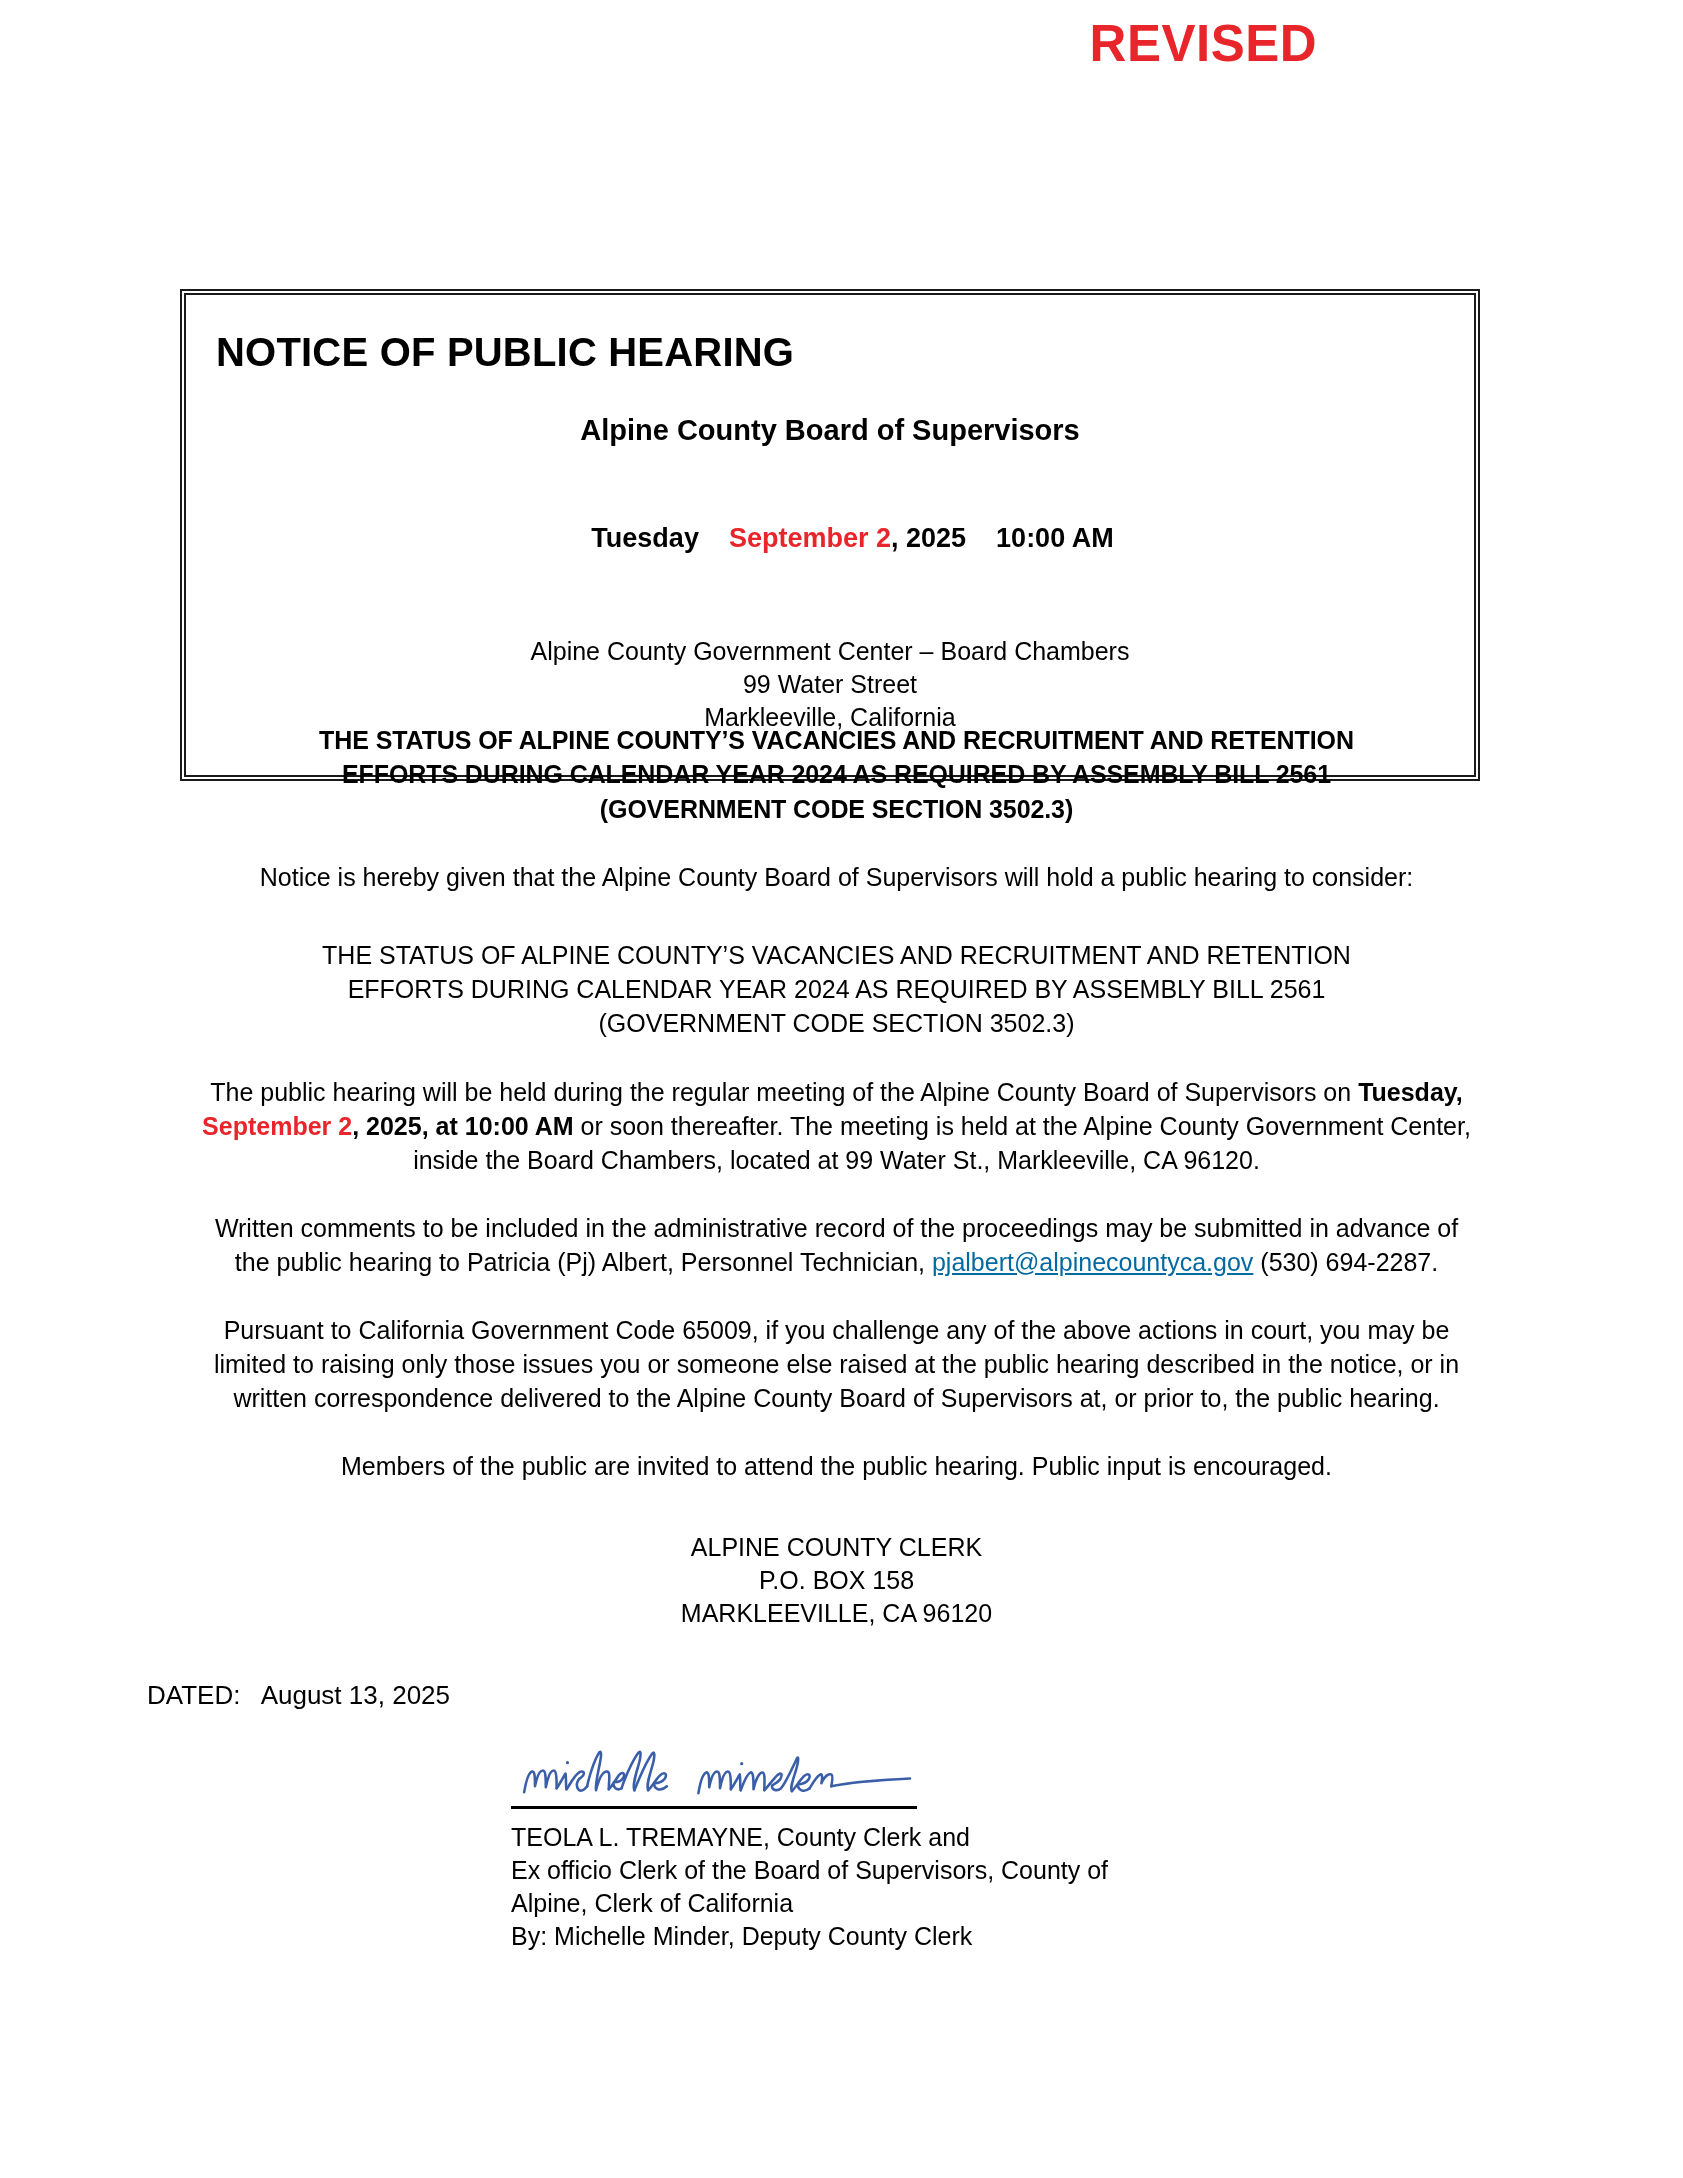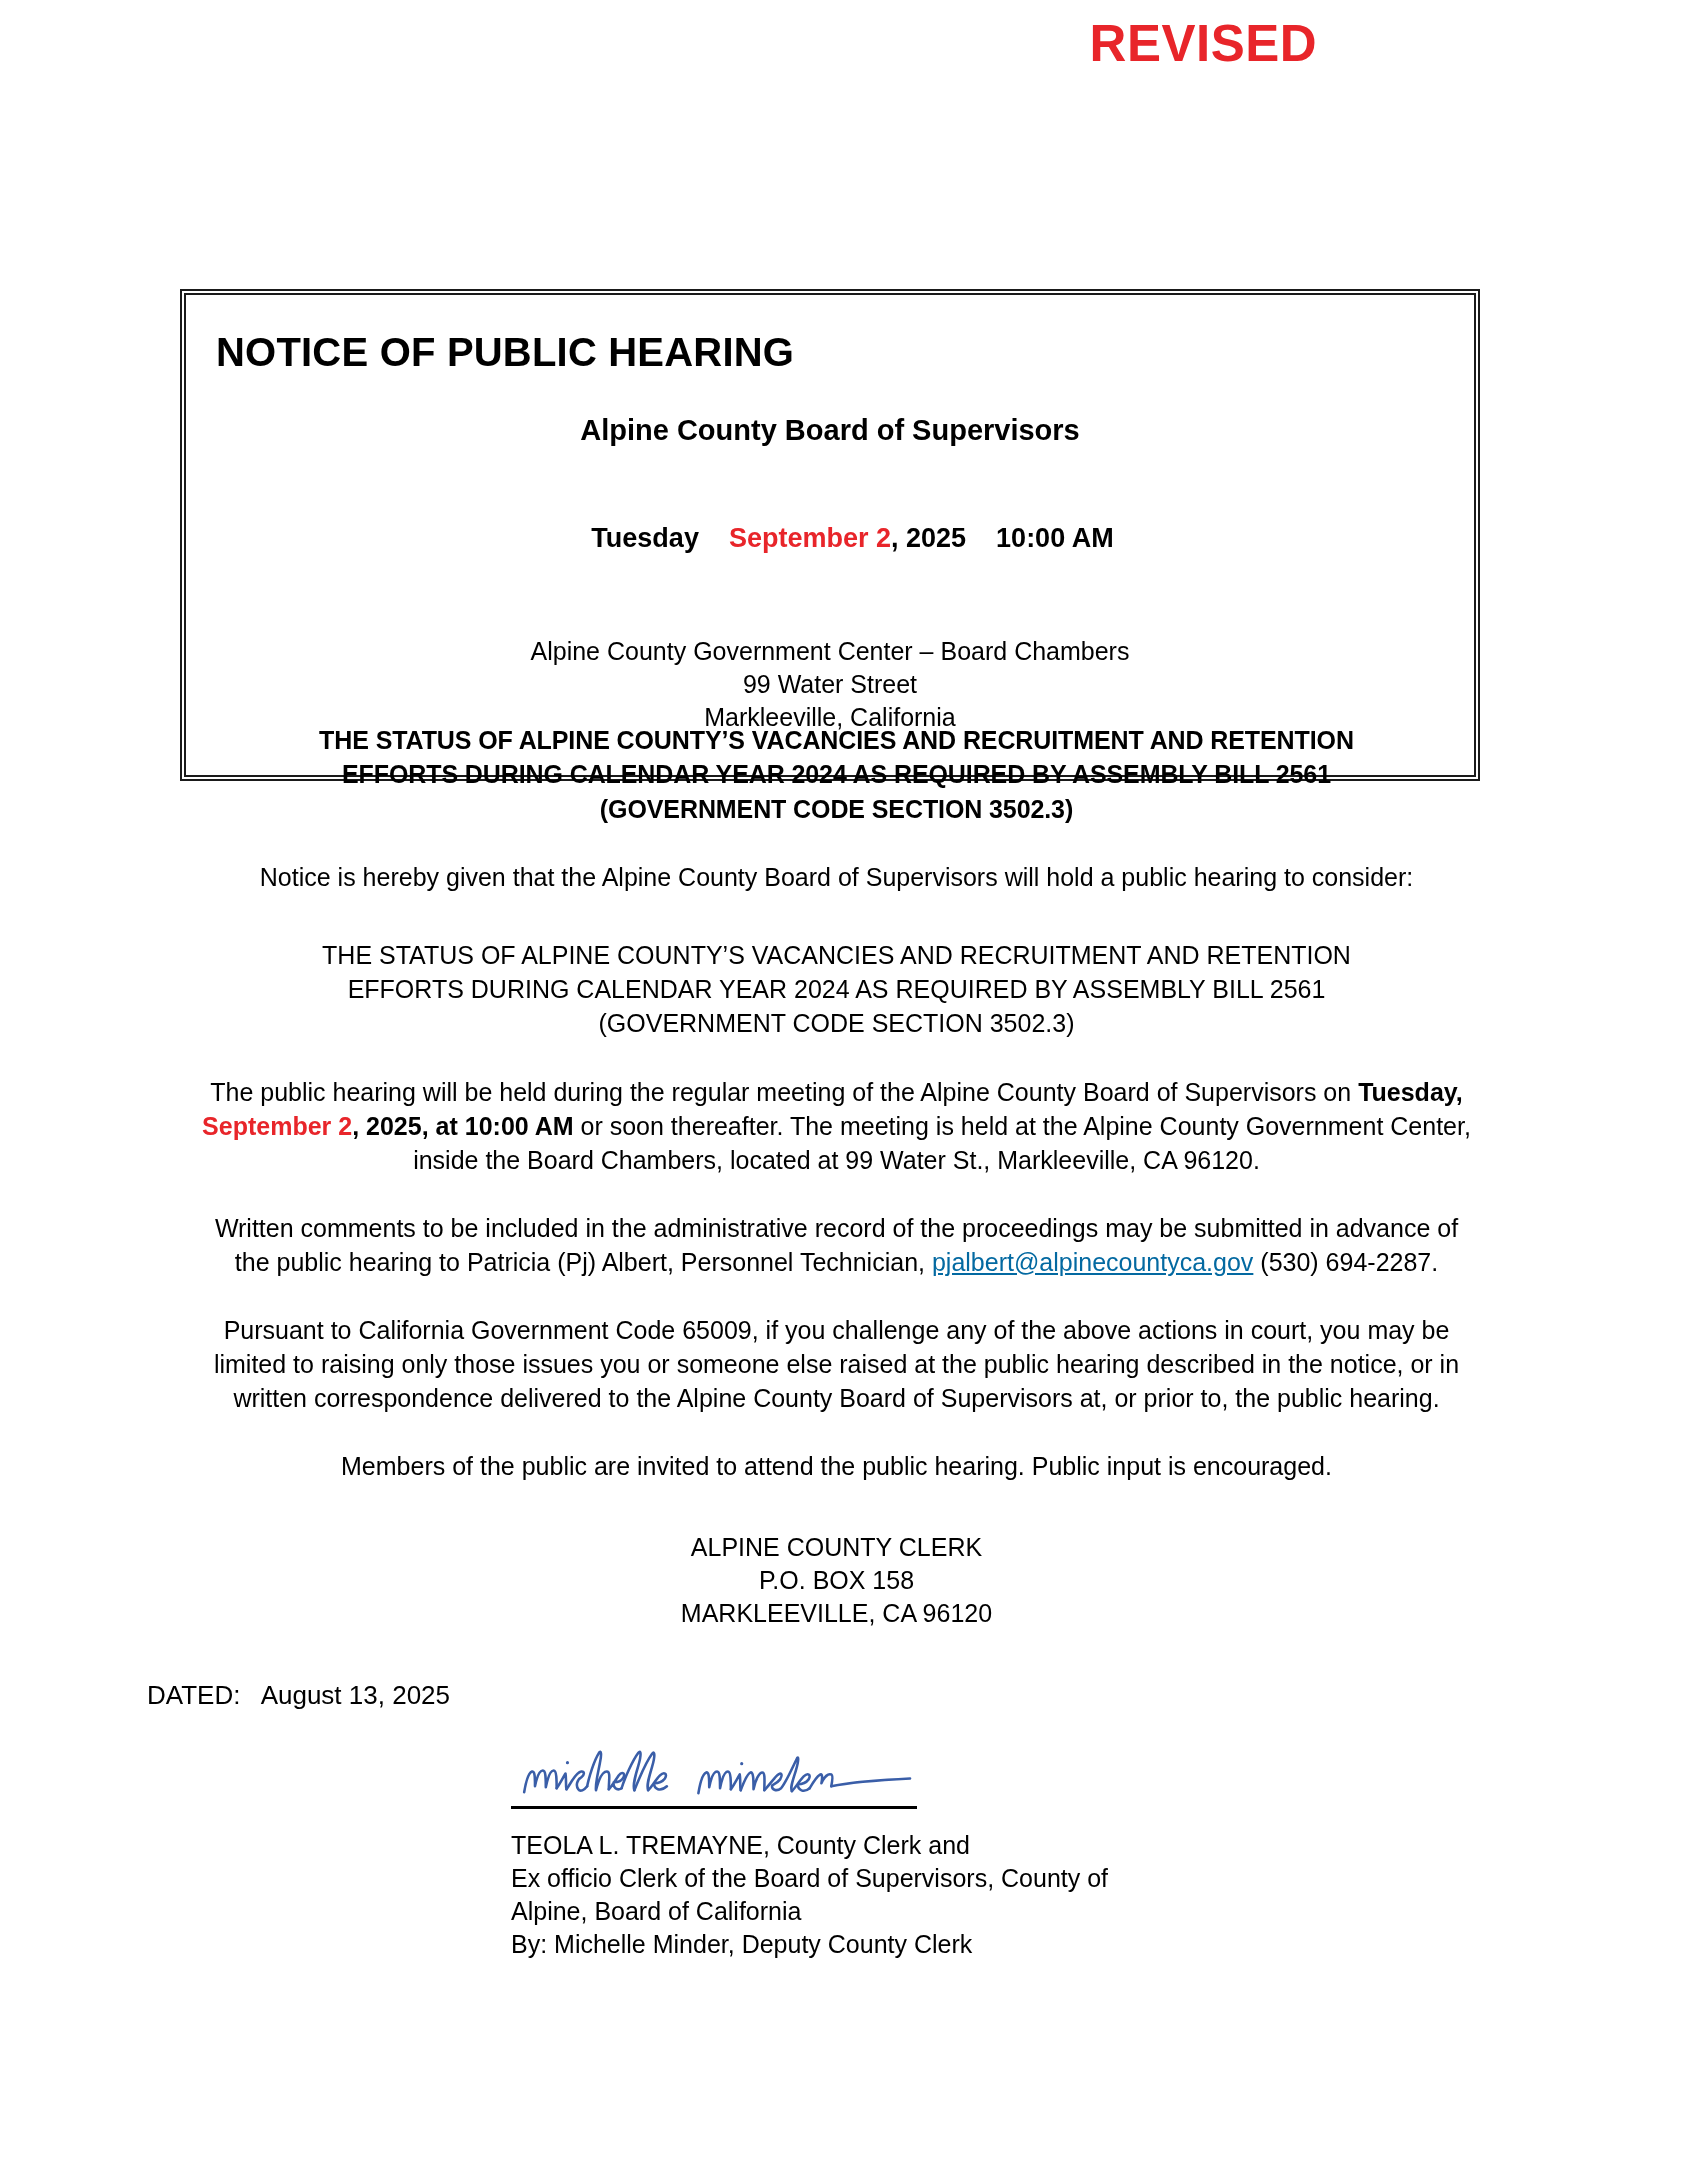--- a/index.html
+++ b/index.html
@@ -153,21 +153,21 @@
   }
   .sig-rule {
     width: 406px;
     height: 3px;
     background: #000000;
     margin: 2px 0 0 0;
   }
   .sig-text {
     font-size: 25px;
     line-height: 1.32;
-    margin-top: 20px;
+    margin-top: 12px;
     white-space: nowrap;
   }
 </style>
 </head>
 <body>
 
 <div class="page">
 
   <div class="revised-stamp">REVISED</div>
 
@@ -274,21 +274,21 @@
                    C313 36, 317 33, 320 34 C322 35, 321 41, 320 46"></path>
           <path d="M320 46 C334 43, 360 40, 400 38"></path>
         </g>
       </svg>
 
       <div class="sig-rule"></div>
 
       <div class="sig-text">
         <div>TEOLA L. TREMAYNE, County Clerk and</div>
         <div>Ex officio Clerk of the Board of Supervisors, County of</div>
-        <div>Alpine, Board of California</div>
+        <div>Alpine, Clerk of California</div>
         <div>By: Michelle Minder, Deputy County Clerk</div>
       </div>
 
     </div>
 
   </div>
 
 </div>
 
 

